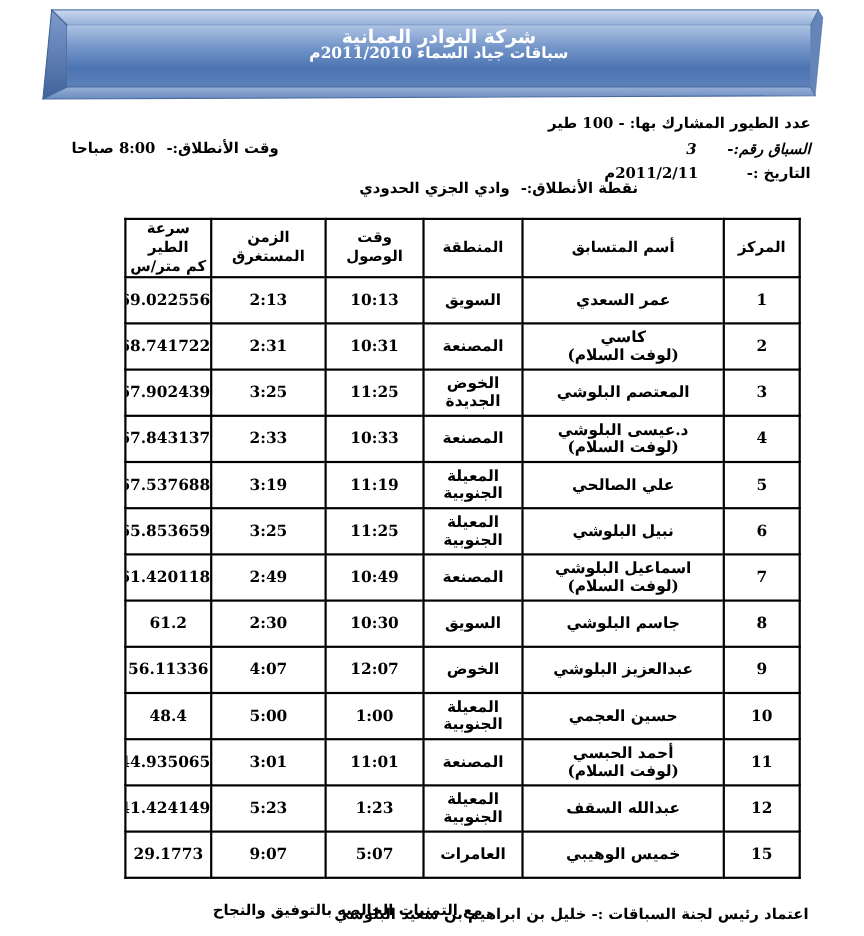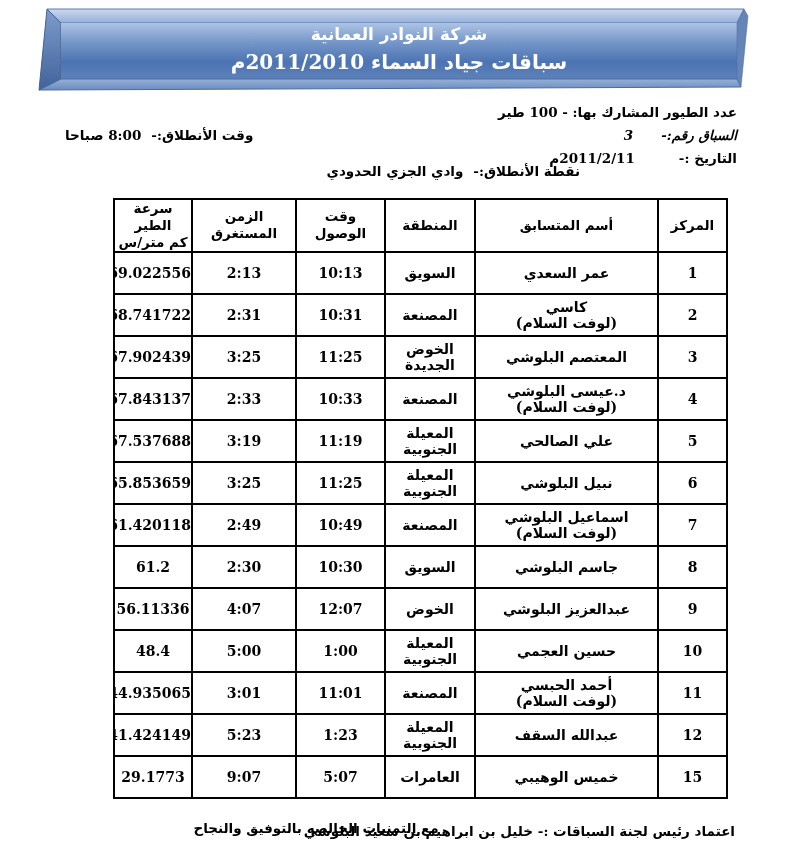--- a/index.html
+++ b/index.html
@@ -27,21 +27,21 @@
   .banner svg { position: absolute; top: 0; left: 0; }
   .banner-text {
     position: absolute;
     left: 28px;
     width: 676px;
     text-align: center;
     color: #ffffff;
     line-height: 1;
   }
   .banner-line1 { top: 18px; font-size: 17px; }
-  .banner-line2 { top: 44px; font-size: 20px; }
+  .banner-line2 { top: 34px; font-size: 14px; }
 
   
   .info-line { position: absolute; font-size: 13.5px; white-space: nowrap; direction: rtl; }
   .gap-sm { display: inline-block; width: 10px; }
   .gap-md { display: inline-block; width: 28px; }
   .gap-lg { display: inline-block; width: 44px; }
 
   
   table.results {
     position: absolute;

